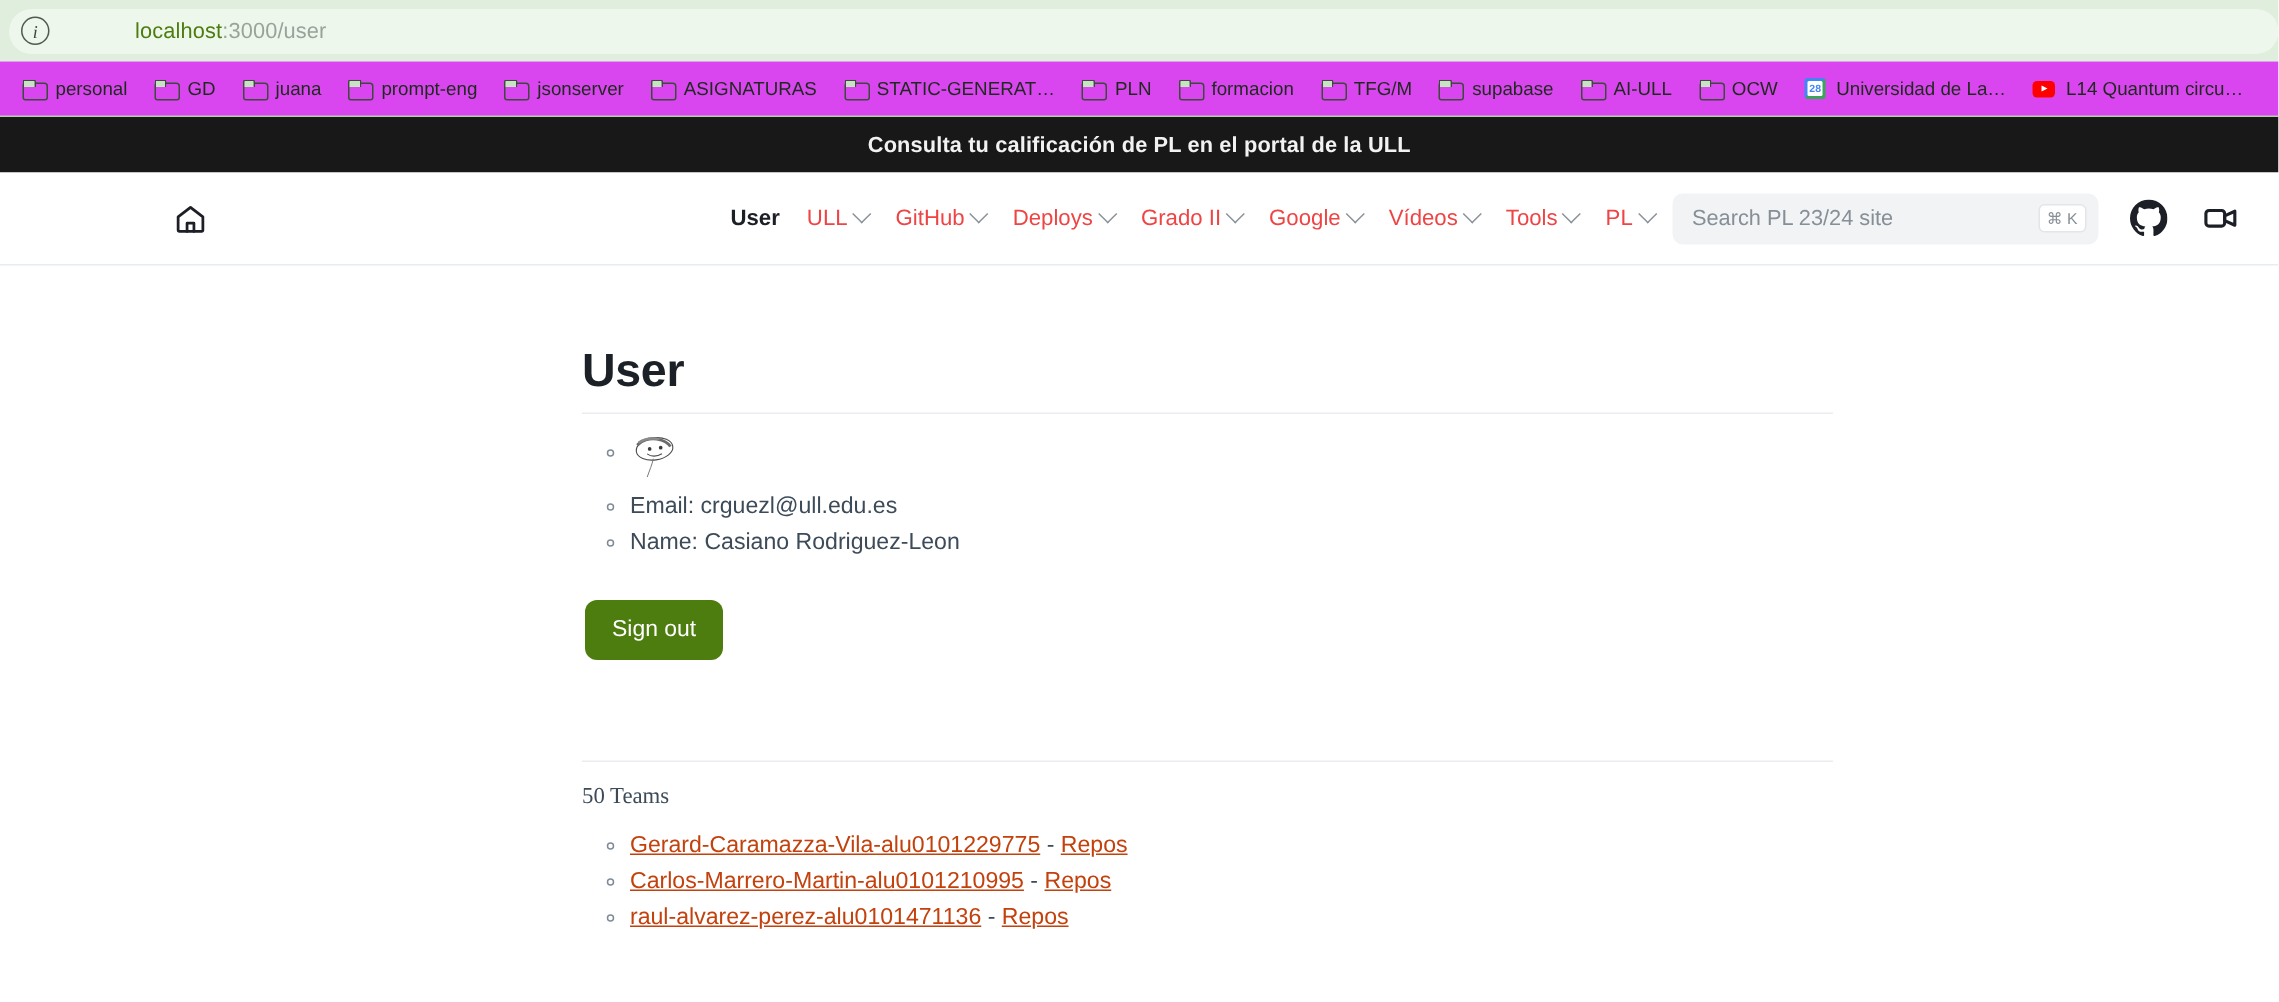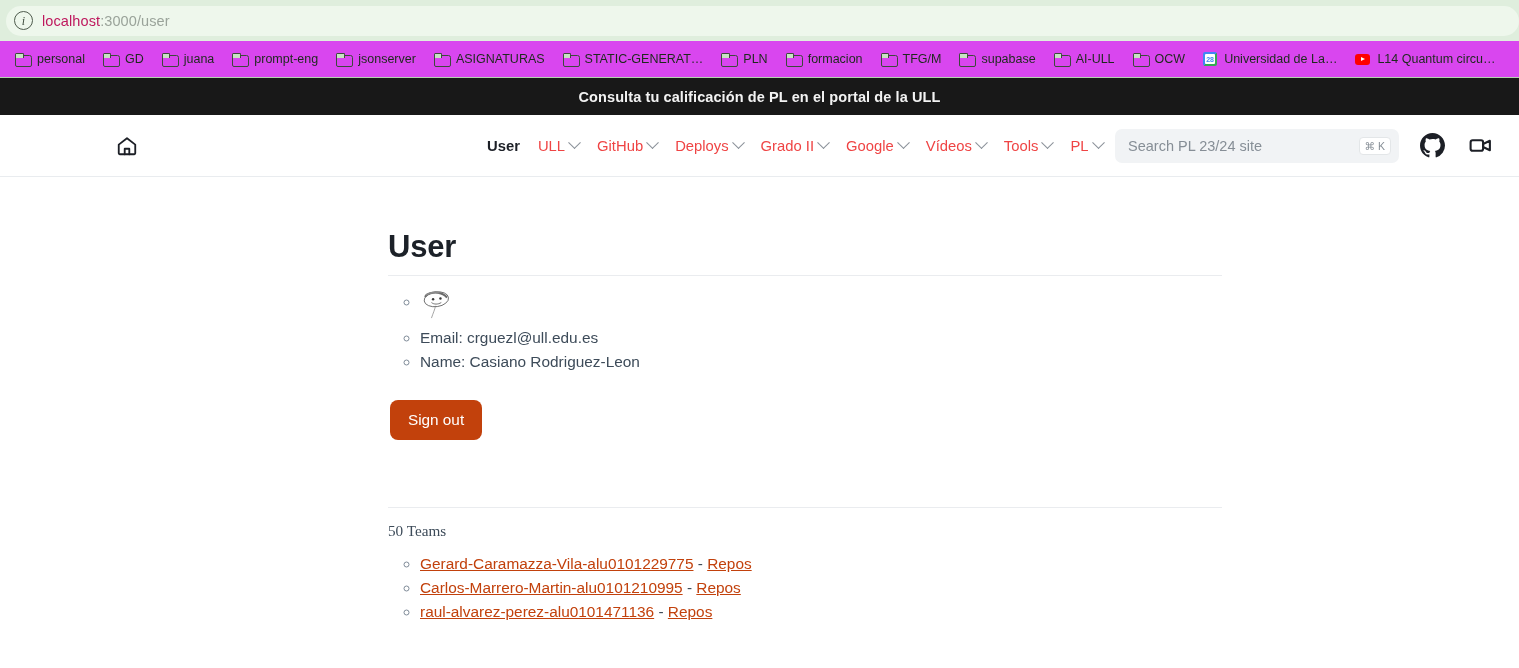--- a/index.html
+++ b/index.html
@@ -43,21 +43,21 @@
     flex: 0 0 auto;
     line-height: 1;
     margin-left: 4px;
   }
   #url-text {
     font-size: 14.5px;
     color: #9aa39a;
     letter-spacing: 0.1px;
     white-space: nowrap;
   }
-  #url-text .host { color: #be185d; }
+  #url-text .host { color: #4d7c0f; margin-left: 48px; }
 
   #bookmarks-bar {
     height: 37px;
     background: #d946ef;
     display: flex;
     align-items: center;
     gap: 0px;
     padding: 0 6px;
     border-bottom: 1px solid #b4d2ae;
     overflow: hidden;
@@ -268,21 +268,21 @@
   ul.bullets > li::marker { color: #7f8b98; }
 
   .avatar {
     width: 36px; height: 30px;
     display: block;
     margin: 2px 0 6px 0;
   }
 
   #sign-out-button {
     margin: 26px 0 0 2px;
-    background: #c2410c;
+    background: #4d7c0f;
     color: #ffffff;
     border: none;
     border-radius: 8px;
     font-size: 15.3px;
     font-family: "Liberation Sans", sans-serif;
     padding: 11px 18px;
     cursor: pointer;
   }
 
   #teams-section { margin-top: 67px; }

